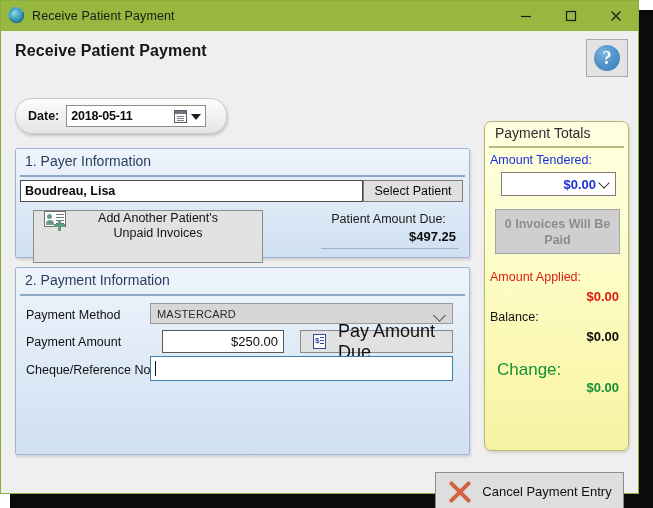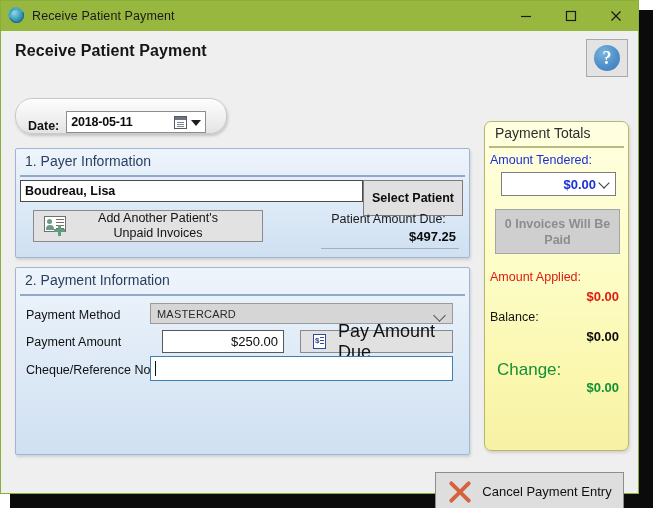--- a/index.html
+++ b/index.html
@@ -152,21 +152,21 @@
   #date-panel {
     position: absolute;
     left: 13px; top: 67px;
     width: 212px; height: 36px;
     border-radius: 17px;
     background: linear-gradient(to bottom, #fdfdfd 0%, #f2f2f2 48%, #e4e4e4 100%);
     border: 1px solid #c9c9c9;
     box-shadow: 1px 2px 3px rgba(0,0,0,0.18);
     box-sizing: border-box;
     display: flex;
-    align-items: flex-end;
+    align-items: center;
   }
   #date-label {
     margin-left: 12px;
     font-size: 12.5px;
     font-weight: bold;
     color: #121212;
   }
   #date-input-wrap {
     margin-left: 7px;
     width: 140px; height: 22px;
@@ -263,40 +263,39 @@
   }
   #payer-name-value {
     margin-left: 4px;
     font-size: 12.5px;
     font-weight: bold;
     color: #0b0b0b;
   }
   #select-patient-button {
     position: absolute;
     left: 347px; top: 31px;
-    width: 100px; height: 36px;
+    width: 100px; height: 22px;
     background: #e0e0e0;
     border: 1px solid #7c7c7c;
     box-sizing: border-box;
     display: flex;
     align-items: center;
     justify-content: center;
     font-size: 12.5px;
-    font-weight: bold;
+    font-weight: normal;
     color: #0b0b0b;
   }
   #add-invoices-button {
     position: absolute;
     left: 17px; top: 61px;
-    width: 230px; height: 32px;
+    width: 230px; height: 53px;
     background: #e2e2e2;
     border: 1px solid #8a8a8a;
     box-sizing: border-box;
     display: flex;
-    align-items: center;
     padding-left: 10px;
   }
   #add-invoices-button .label {
     font-size: 12.5px;
     color: #121212;
     text-align: center;
     line-height: 15px;
     margin-left: 10px;
     width: 160px;
   }

